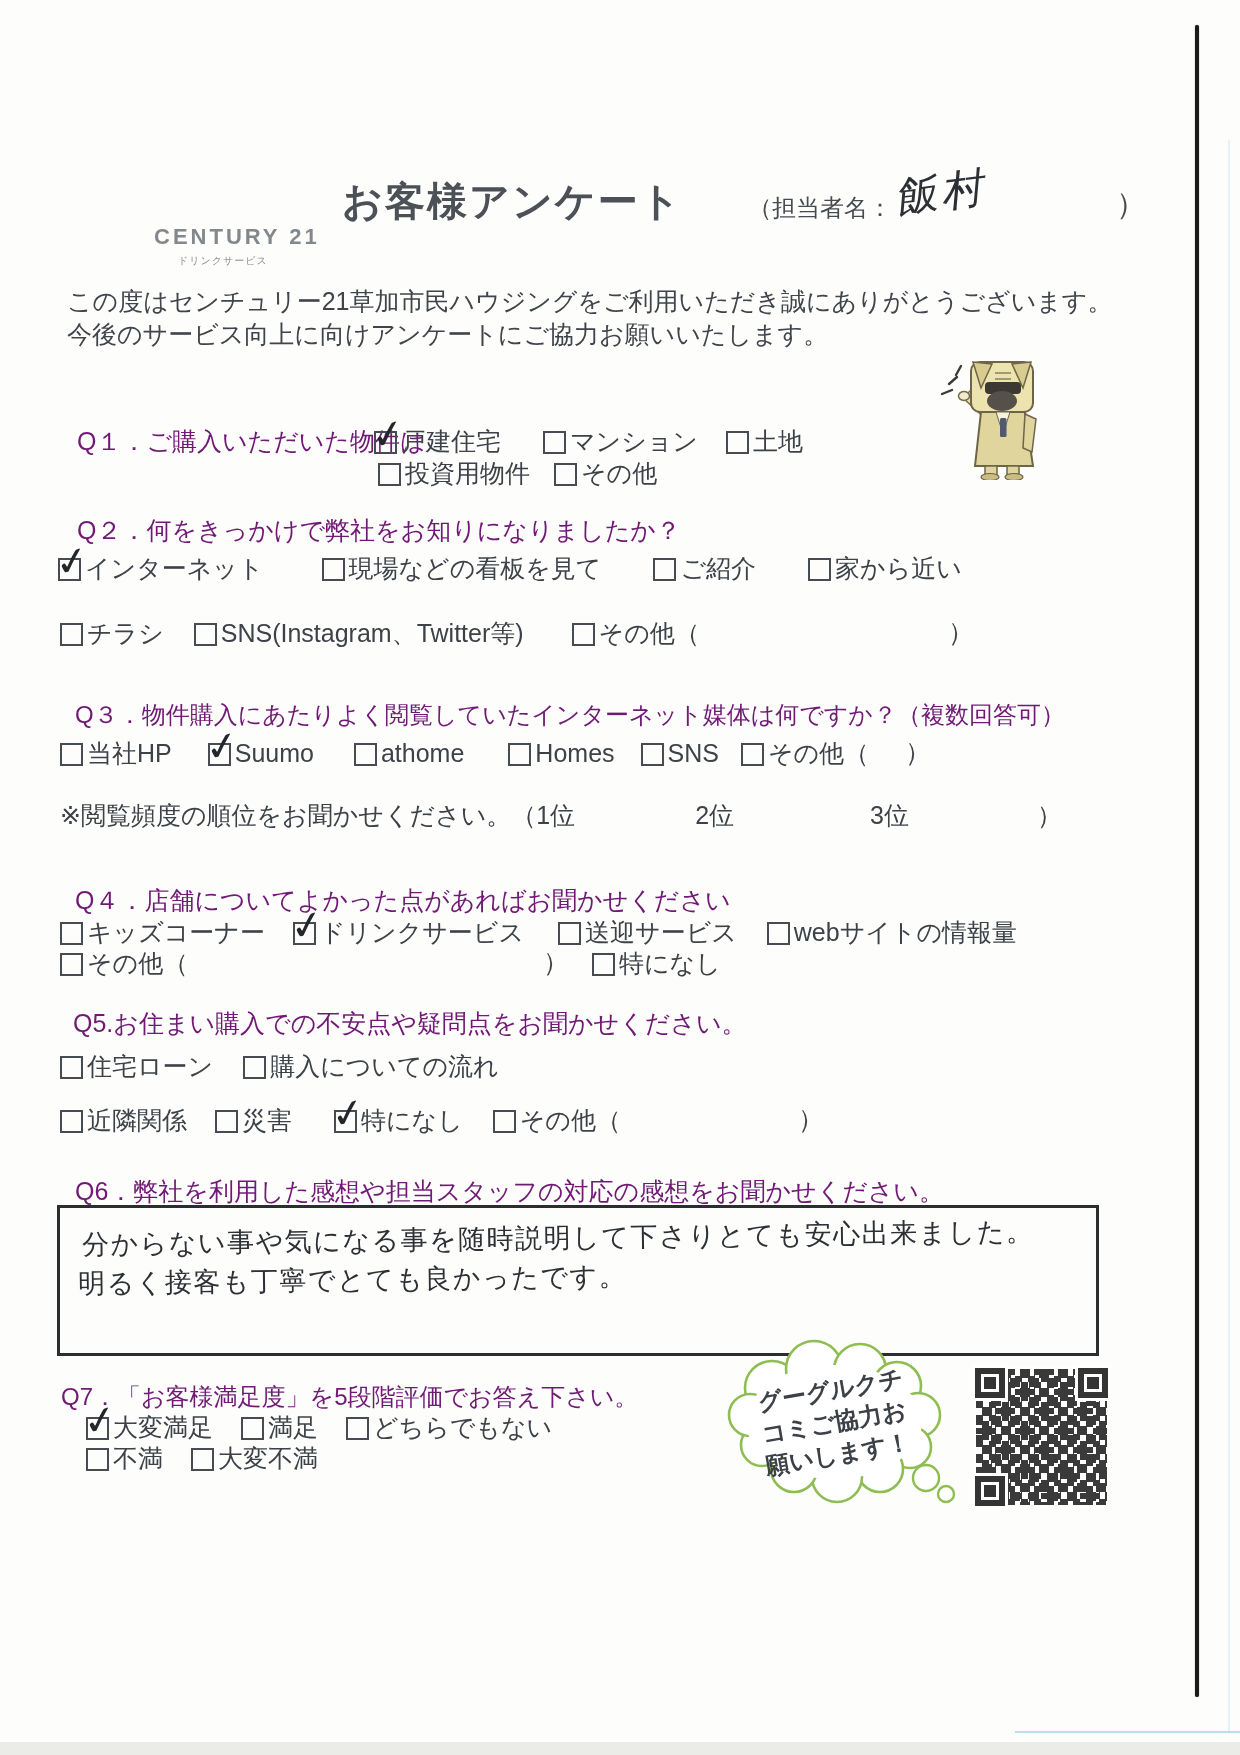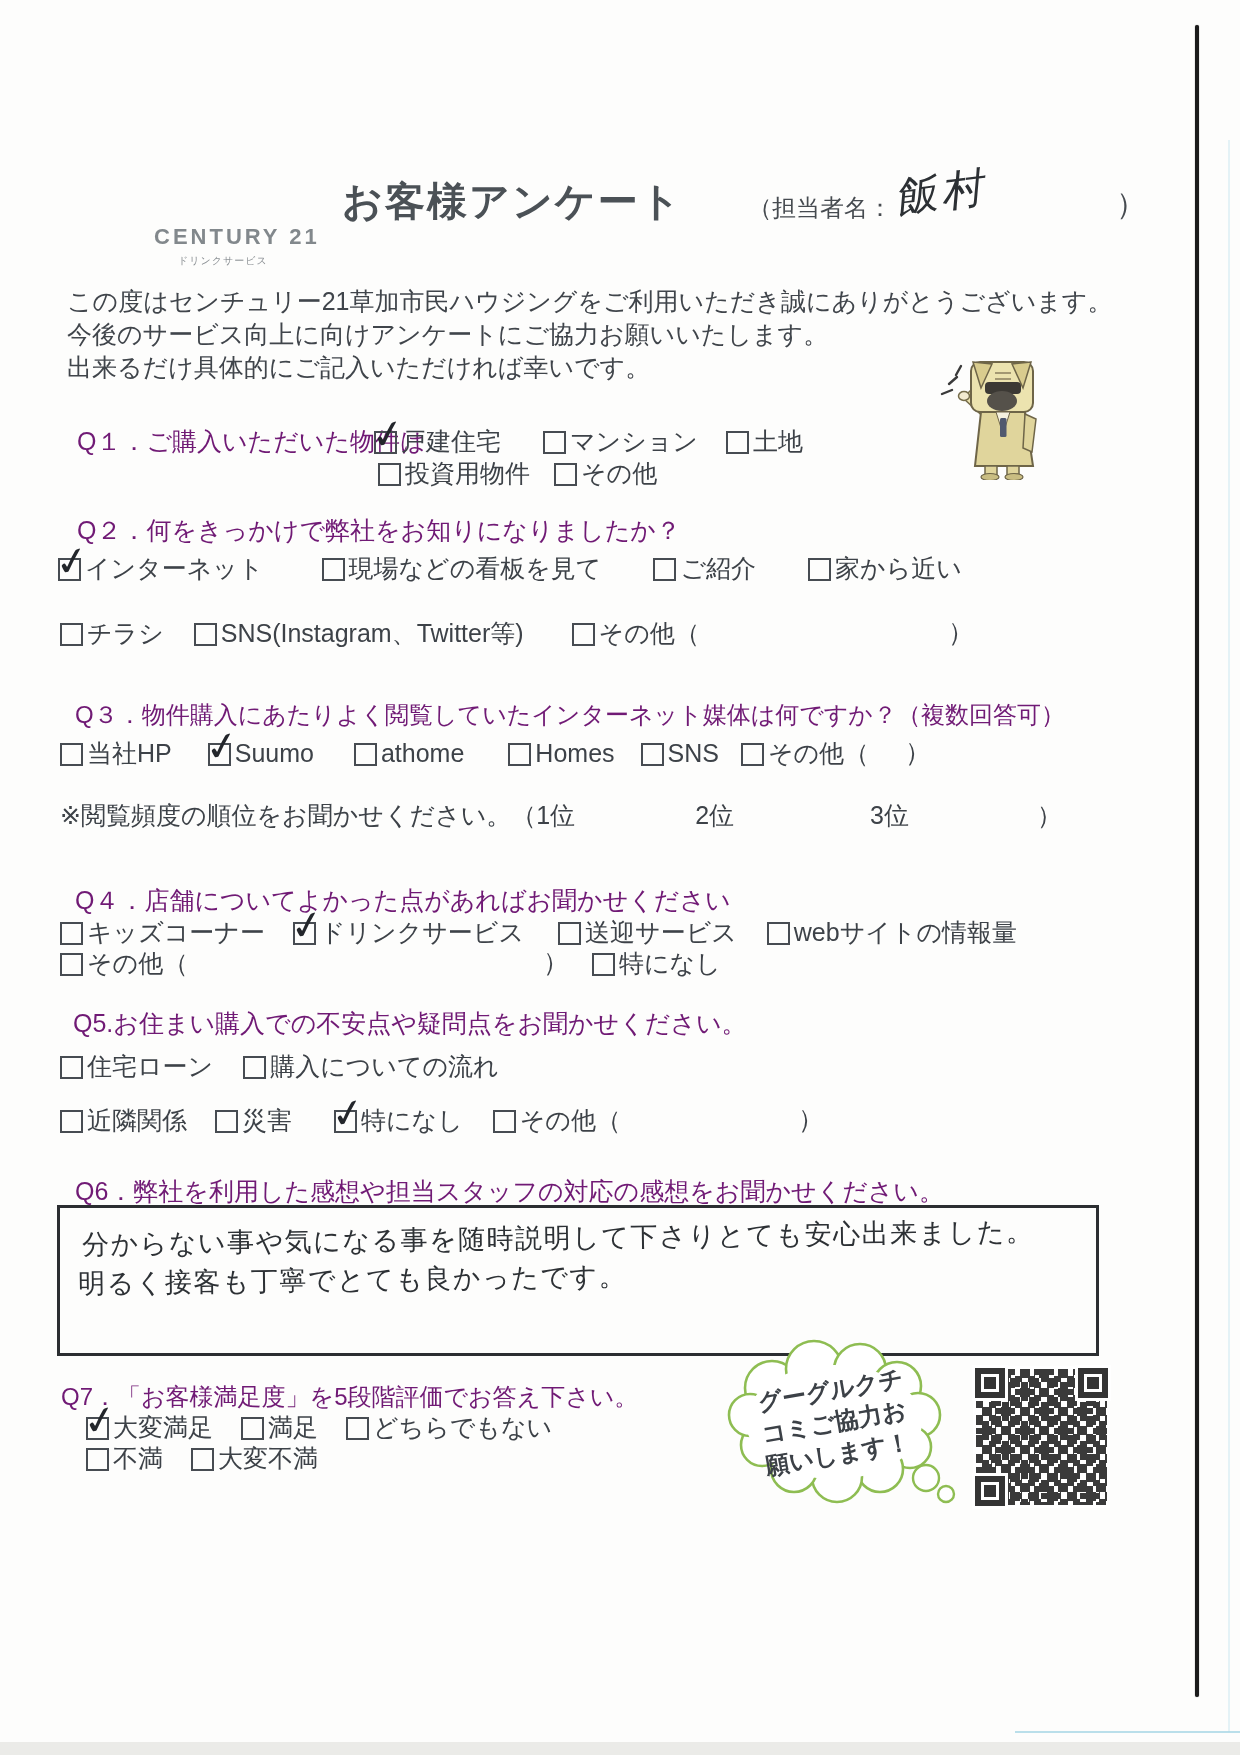--- a/index.html
+++ b/index.html
@@ -63,21 +63,20 @@
 
   <div class="brand">CENTURY 21</div>
   <div class="brand-sub">ドリンクサービス</div>
   <div class="title">お客様アンケート</div>
   <div class="staff-label">（担当者名：</div>
   <div class="staff-name">飯村</div>
   <div class="staff-close">）</div>
 
   <div class="intro" style="top:285px">この度はセンチュリー21草加市民ハウジングをご利用いただき誠にありがとうございます。</div>
   <div class="intro" style="top:318px">今後のサービス向上に向けアンケートにご協力お願いいたします。</div>
-  <div class="intro" style="top:351px">出来るだけ具体的にご記入いただければ幸いです。</div>
 
   <svg class="abs" style="left:935px;top:348px" width="120" height="132" viewBox="0 0 120 132">
     <g stroke="#3a3a3a" stroke-width="2.4" stroke-linecap="round">
       <path d="M14,36 L22,29"></path>
         <path d="M7,46 L17,42"></path>
         <path d="M21,27 L26,18"></path>
     </g>
     <polygon points="28,50 35,43 59,65 54,74" fill="#ece3af" stroke="#756c4b" stroke-width="1.5"></polygon>
     <ellipse cx="29" cy="48" rx="5.5" ry="4.5" fill="#f2ead0" stroke="#756c4b" stroke-width="1.5"></ellipse>
     <rect x="36" y="14" width="62" height="50" rx="9" fill="#ece3af" stroke="#6e6548" stroke-width="2"></rect>

